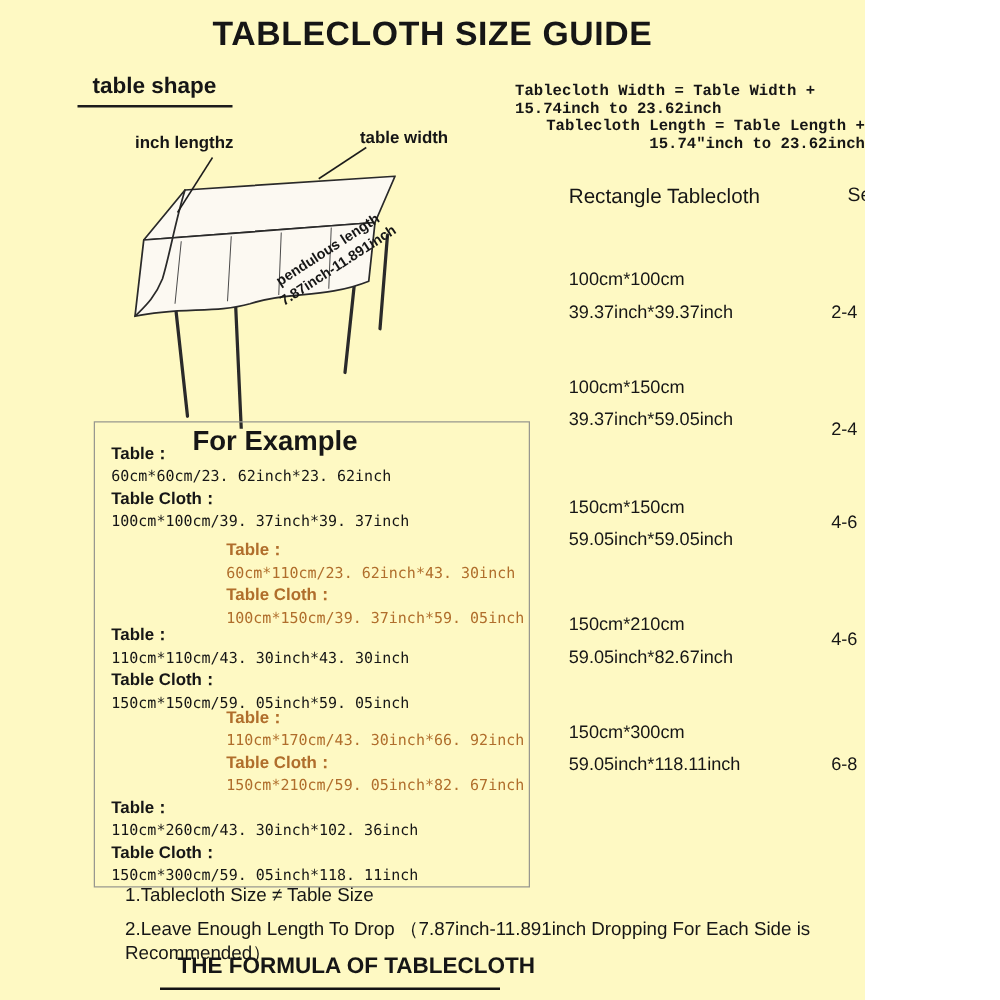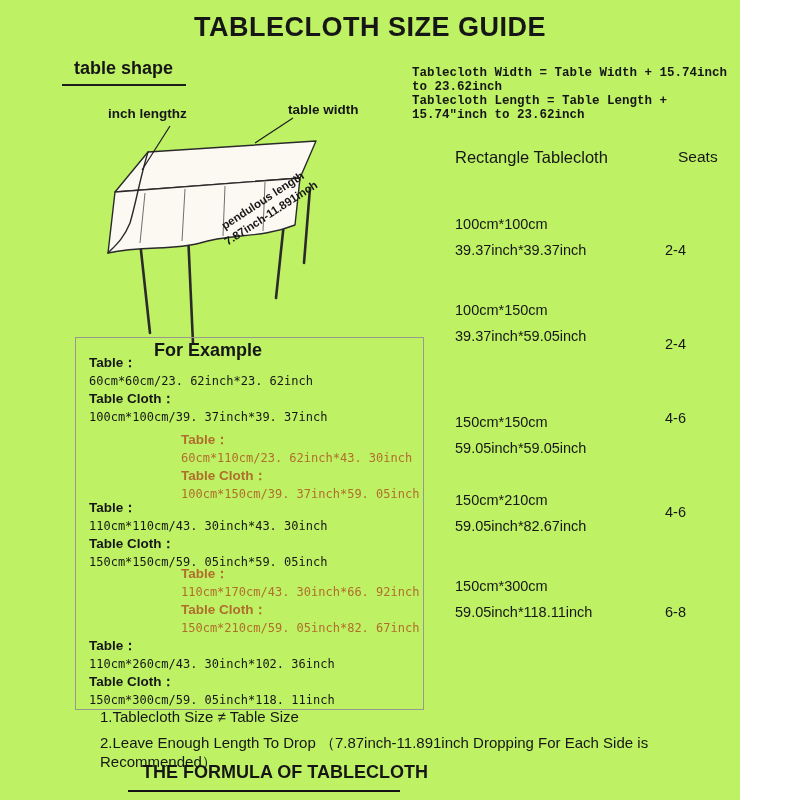--- a/index.html
+++ b/index.html
@@ -1,21 +1,20 @@
 <!DOCTYPE html>
 <html><head>
 <meta charset="utf-8">
 <style>
   html,body { margin:0; padding:0; }
   .canvas {
     position:relative; width:692px; height:800px;
-    background:#bef264; color:#161616;
+    background:#fef9c3; color:#161616;
     font-family:"Liberation Sans", sans-serif;
     overflow:hidden;
-    padding-left:48px;
   }
   .title {
     position:absolute; top:12px; left:0; width:100%;
     text-align:center; font-size:27px; font-weight:700; letter-spacing:.5px;
   }
   .shape-heading {
     position:absolute; left:74px; top:58px;
     font-size:18px; font-weight:700;
   }
   .shape-underline {
@@ -24,33 +23,33 @@
   .table-art { position:absolute; left:60px; top:93px; width:290px; height:250px; }
   .lbl { position:absolute; font-size:13.5px; font-weight:700; }
   .lbl-length { left:108px; top:106px; }
   .lbl-width  { left:288px; top:102px; }
   .pendulous {
     position:absolute; left:192px; top:192px; width:150px;
     transform:rotate(-33deg); transform-origin:center;
     text-align:center; font-size:11.5px; font-weight:700; line-height:15px;
   }
   .formula { position:absolute; left:412px; font-size:12.5px; font-weight:700;font-family:Liberation Mono, monospace; }
-  .f1 { top:66px; } .f2 { top:94px; }
+  .f1 { top:66px; } .f2 { top:94px;text-align:right; }
   .col-header { position:absolute; font-weight:400; }
   .rect-h  { left:455px; top:148px; font-size:16.5px; }
   .seats-h { left:678px; top:148px; font-size:15.5px; }
   .size-row { position:absolute; left:455px; font-size:14.5px; }
   .size-row .cm   { height:26px; }
   .size-row .inch { height:26px; }
   .seats-val { position:absolute; left:665px; font-size:14.5px; }
   .ex-box {
     position:absolute; left:75px; top:337px; width:349px; height:373px;
     border:1px solid #98988f; box-sizing:border-box;
   }
-  .ex-title { position:absolute; left:78px; top:2px; font-size:18px; font-weight:700; }
+  .ex-title { position:absolute; left:78px; top:2px; font-size:22px; font-weight:700; }
   .ex-block { position:absolute; line-height:18px; }
   .ex-block .ex-label { font-size:13.5px; font-weight:700; }
   .ex-block .ex-val   { font-size:12px; font-family:"DejaVu Sans Mono", monospace; }
   .ex-block.accent { color:#b06e2c; }
   .note { position:absolute; left:100px; font-size:15px; font-weight:500; }
   .n1 { top:708px; } .n2 { top:734px; }
   .bottom-title {
     position:absolute; top:762px; left:0; width:570px; text-align:center;
     font-size:18px; font-weight:700;
   }
@@ -112,21 +111,21 @@
     <div class="inch">39.37inch*39.37inch</div>
   </div>
   <div class="seats-val" style="top:242px">2-4</div>
 
   <div class="size-row" style="top:302px">
     <div class="cm">100cm*150cm</div>
     <div class="inch">39.37inch*59.05inch</div>
   </div>
   <div class="seats-val" style="top:336px">2-4</div>
 
-  <div class="size-row" style="top:414px">
+  <div class="size-row" style="top:398px">
     <div class="cm">150cm*150cm</div>
     <div class="inch">59.05inch*59.05inch</div>
   </div>
   <div class="seats-val" style="top:410px">4-6</div>
 
   <div class="size-row" style="top:492px">
     <div class="cm">150cm*210cm</div>
     <div class="inch">59.05inch*82.67inch</div>
   </div>
   <div class="seats-val" style="top:504px">4-6</div>

